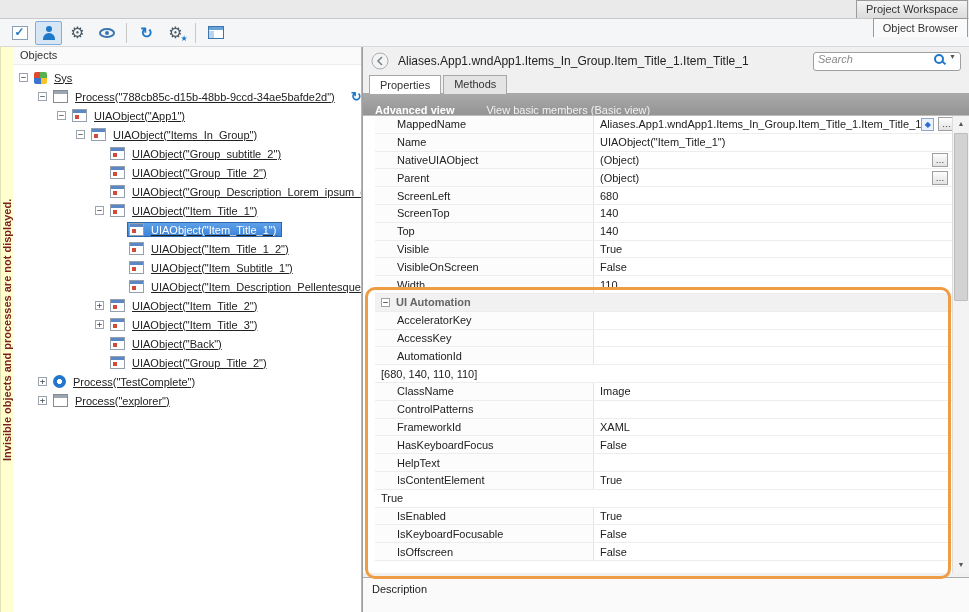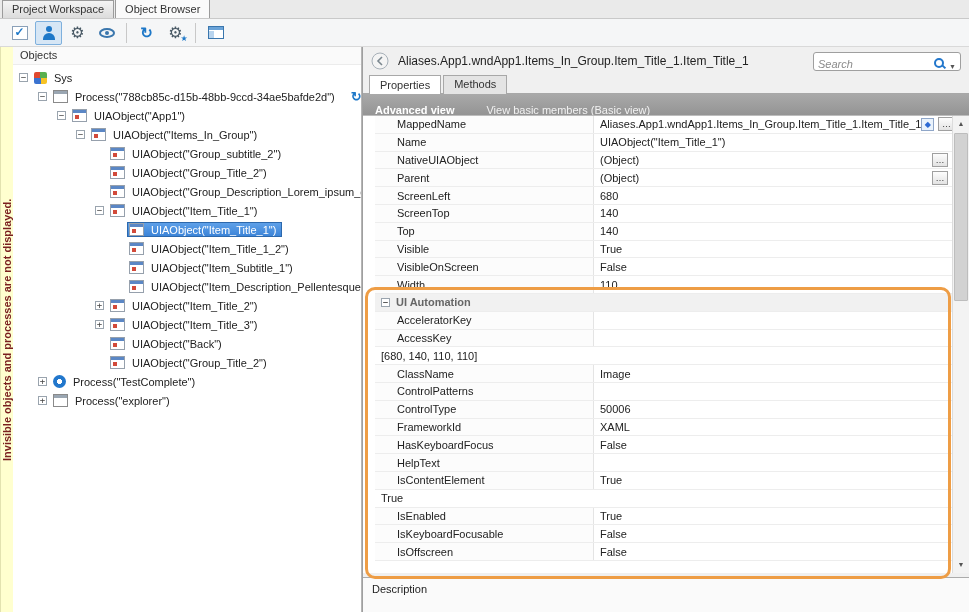--- a/index.html
+++ b/index.html
@@ -2,21 +2,21 @@
 <html><head>
 <meta charset="utf-8">
 <style>
   * { margin:0; padding:0; box-sizing:border-box; }
   body { background:#d8d8d8; font-family:"Liberation Sans", sans-serif; }
   .app { position:relative; width:969px; height:612px; background:#f0f0f0; overflow:hidden;
          font-size:11px; color:#222; }
 
   
   .tabstrip { position:absolute; left:0; top:0; width:100%; height:19px; background:#eaeaea;
-              border-bottom:1px solid #c9c9c9; display:flex; align-items:flex-end; padding-left:2px; }
+              border-bottom:1px solid #c9c9c9; display:flex; align-items:flex-end; padding-left:2px;flex-direction:column; }
   .tab { height:18px; line-height:17px; padding:0 9px; border:1px solid #9b9b9b; border-bottom:none;
          background:linear-gradient(#f4f4f4,#dcdcdc); margin-right:1px; color:#333; cursor:default; }
   .tab.active { background:#fafafa; height:19px; line-height:18px; position:relative; z-index:2; }
 
   
   .toolbar { position:absolute; top:19px; left:0; width:100%; height:28px; background:#f5f6f7;
              border-bottom:1px solid #d9d9d9; display:flex; align-items:center; padding-left:6px; gap:2px; }
   .tbtn { width:27px; height:24px; display:flex; align-items:center; justify-content:center;
           border:1px solid transparent; border-radius:2px; }
   .tbtn.active { background:#d6e6f5; border-color:#7eb0dd; }
@@ -45,21 +45,21 @@
   .objects-panel { position:absolute; left:13px; top:47px; width:349px; bottom:0; background:#fff;
                    border-right:1px solid #b5b5b5; overflow:hidden; }
   .objects-header { height:18px; line-height:17px; padding-left:7px; color:#333; background:#fafafa;
                     border-bottom:1px solid #ececec; }
   .tree { position:absolute; top:21px; left:0; right:0; bottom:0; overflow:hidden; }
   .trow { height:19px; display:flex; align-items:center; white-space:nowrap; }
   .exp { width:9px; height:9px; border:1px solid #9aa4ae; background:#fff; color:#444; font-size:9px;
          line-height:7px; text-align:center; margin-right:4px; flex:none;
          font-family:"DejaVu Sans Mono", monospace; }
   .exp.none { border-color:transparent; background:transparent; }
-  .t-wrap { display:inline-flex; align-items:center; border:1px solid transparent; padding:0 2px 0 1px; }
+  .t-wrap { display:inline-flex; align-items:center; border:1px solid transparent; padding:0 2px 0 1px;text-decoration:underline; }
   .trow.sel .t-wrap { background:linear-gradient(#5ea0e8,#3c84d8); border-color:#2c68ac; }
   .trow.sel .t-label { color:#fff; }
   .t-icon { width:15px; height:13px; margin-right:4px; flex:none; position:relative; }
   .t-icon.windows { background:conic-gradient(#59b04f 0 25%, #f7c325 0 50%, #3b73d0 0 75%, #e0492f 0);
                     border-radius:2px; width:13px; height:12px; }
   .t-icon.process { border:1px solid #8a8a8a; background:#fff; }
   .t-icon.process::before { content:""; position:absolute; left:0; right:0; top:0; height:3px; background:#9aa6b2; }
   .t-icon.process-tc { border-radius:50%; width:13px; height:13px;
                        background:radial-gradient(circle at 50% 50%, #fff 0 26%, #2277cc 30% 100%); }
   .t-icon.uia { border:1px solid #96a0ac; background:#fff; }
@@ -69,21 +69,21 @@
   .t-trailing { margin-left:10px; color:#1e78c8; font-weight:bold; font-size:13px; }
 
   
   .inspector { position:absolute; left:362px; top:47px; right:0; bottom:0; background:#f0f0f0;
                border-left:1px solid #9f9f9f; }
   .insp-header { position:absolute; top:0; left:0; right:0; height:28px; display:flex; align-items:center;
                  padding:0 8px; }
   .back-btn { margin-right:9px; width:18px; height:18px; flex:none; }
   .crumb { color:#222; font-size:12px; flex:1; white-space:nowrap; overflow:hidden; }
   .searchbox { width:148px; height:19px; border:1px solid #9f9f9f; border-radius:3px; background:#fff;
-               display:flex; align-items:flex-end; padding:0 4px; flex:none; }
+               display:flex; align-items:flex-start; padding:0 4px; flex:none; }
   .searchbox input { border:none; outline:none; flex:1; width:90px; font-size:11px; font-family:inherit; color:#222; }
   .searchbox input::placeholder { font-style:italic; color:#8a8a8a; }
   .mag { position:relative; width:13px; height:13px; margin:0 3px 0 2px; flex:none; }
   .mag::before { content:""; position:absolute; left:1px; top:1px; width:6px; height:6px;
                  border:2px solid #2277cc; border-radius:50%; }
   .mag::after { content:""; position:absolute; left:9px; top:9px; width:4px; height:2px;
                 background:#2277cc; transform:rotate(45deg); }
   .sarrow { color:#555; font-size:7px; }
 
   .insp-tabs { position:absolute; top:28px; left:0; right:0; height:19px; display:flex; align-items:flex-start;
@@ -406,40 +406,40 @@
               <span class="vtext"></span>
             </div>
           </div>
           <div class="grow">
             <div class="gname">AccessKey</div>
             <div class="gval">
               <span class="vtext"></span>
             </div>
           </div>
           <div class="grow">
+            <div class="gname">AutomationId</div>
+            <div class="gval">
+              <span class="vtext"></span>
+            </div>
+          </div>
+          <div class="grow">
             <div class="gval">
               <span class="vtext">[680, 140, 110, 110]</span>
             </div>
           </div>
           <div class="grow">
             <div class="gname">ClassName</div>
             <div class="gval">
               <span class="vtext">Image</span>
             </div>
           </div>
           <div class="grow">
             <div class="gname">ControlPatterns</div>
             <div class="gval">
               <span class="vtext"></span>
-            </div>
-          </div>
-          <div class="grow">
-            <div class="gname">ControlType</div>
-            <div class="gval">
-              <span class="vtext">50006</span>
             </div>
           </div>
           <div class="grow">
             <div class="gname">FrameworkId</div>
             <div class="gval">
               <span class="vtext">XAML</span>
             </div>
           </div>
           <div class="grow">
             <div class="gname">HasKeyboardFocus</div>

